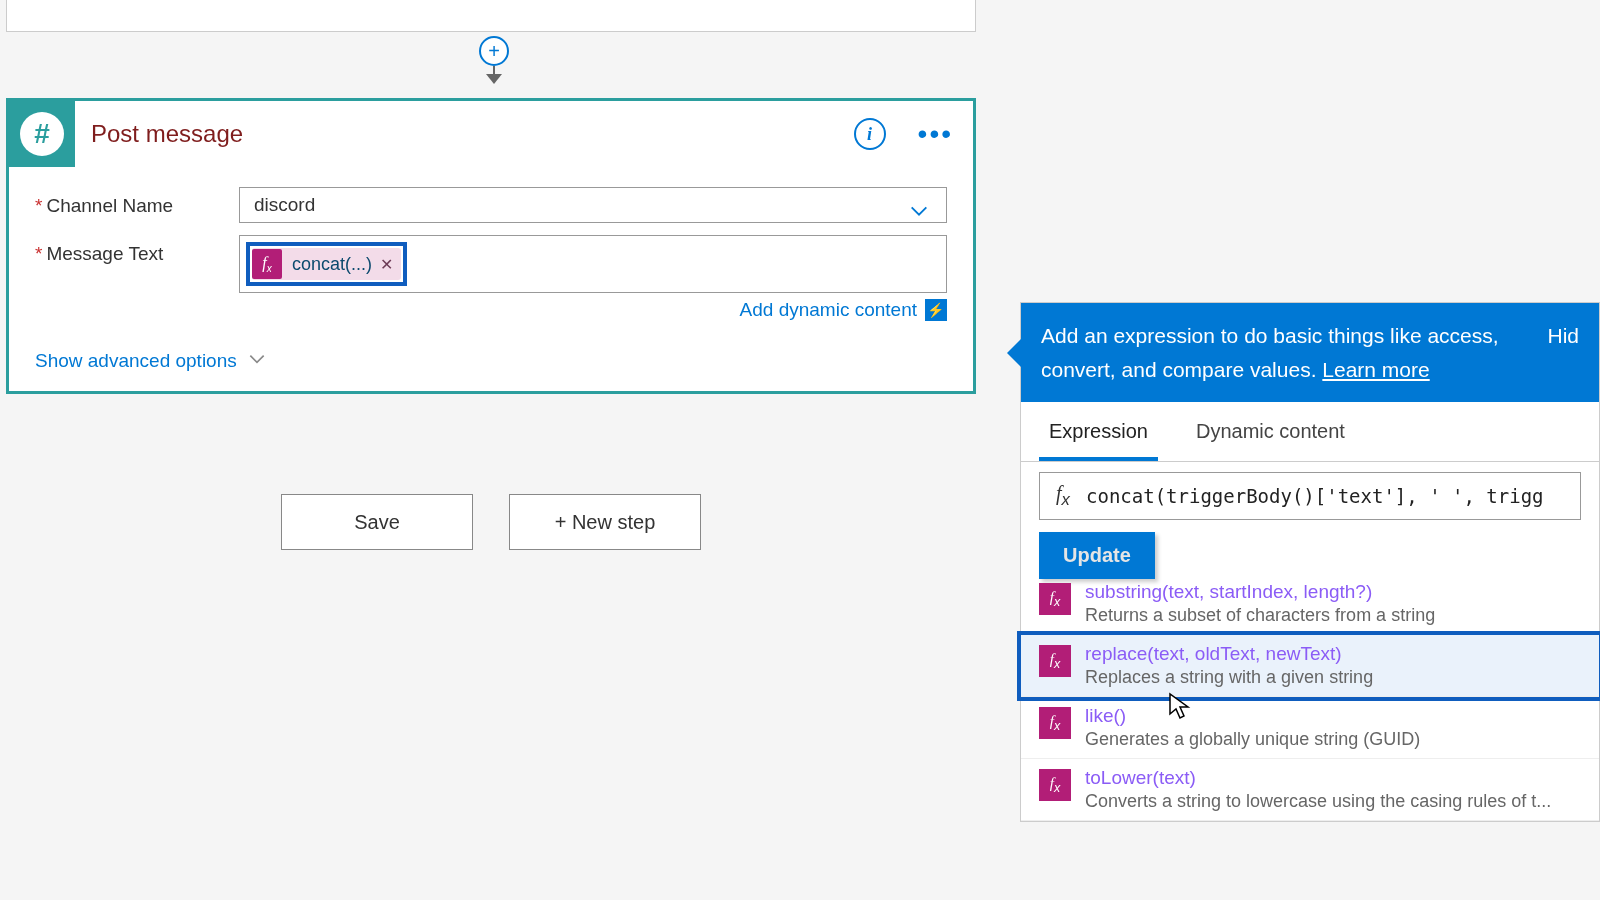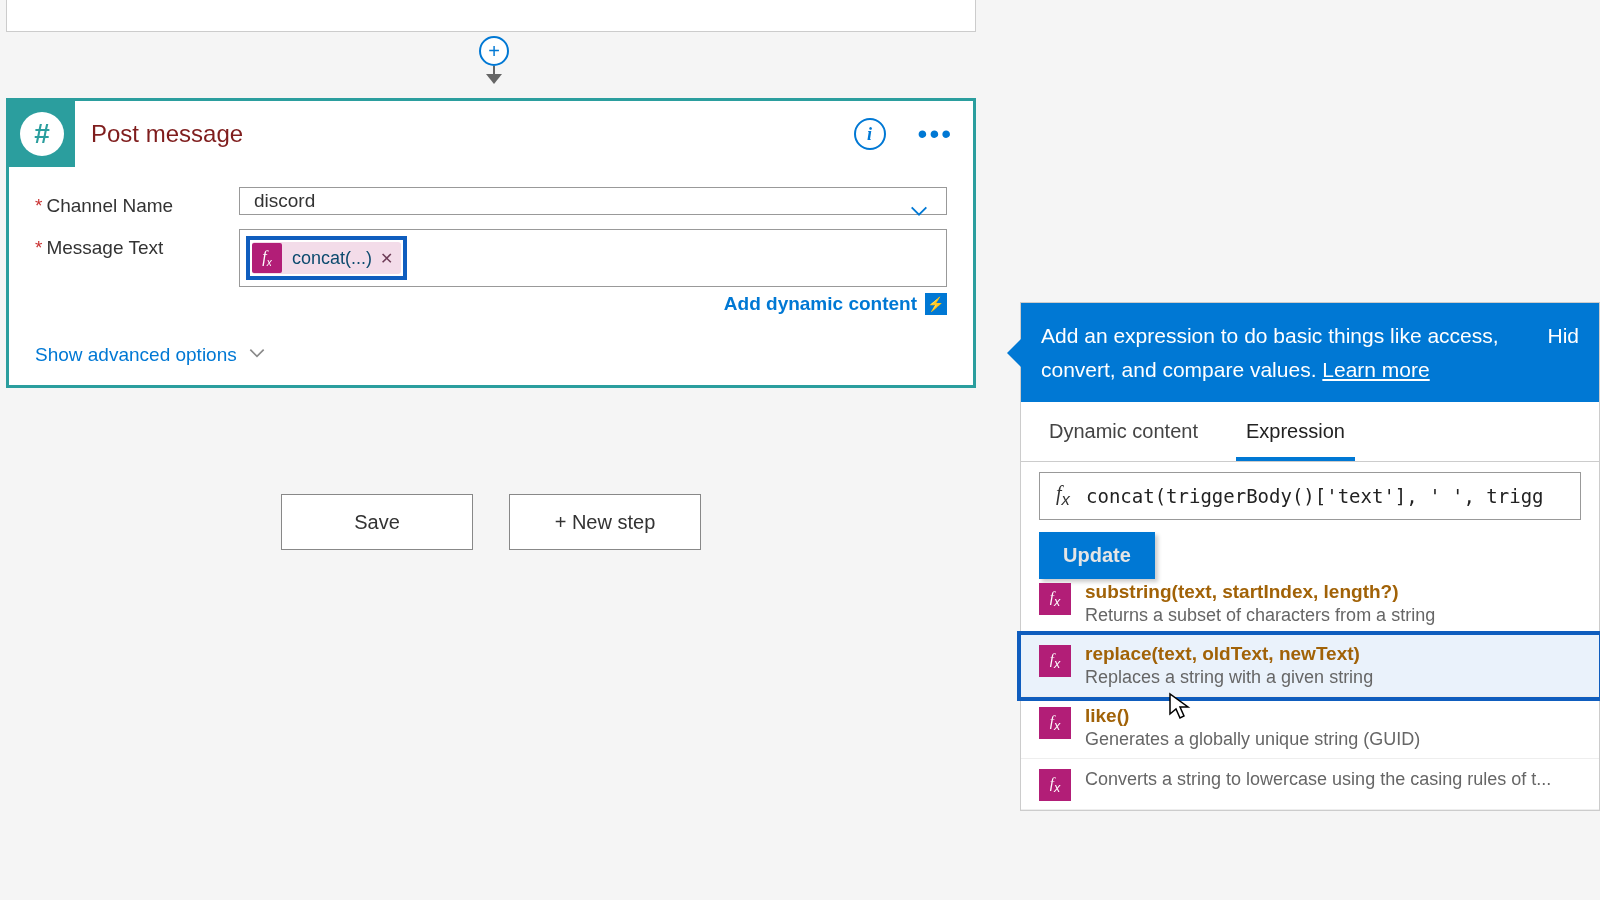--- a/index.html
+++ b/index.html
@@ -22,34 +22,34 @@
 .card-title { font-size: 24px; color: #7f1d1d; padding-left: 16px; flex: 1; }
 .info-btn { width: 32px; height: 32px; border: 2px solid #0078d4; border-radius: 50%; color: #0078d4; display:flex; align-items:center; justify-content:center; font-size: 18px; font-style: italic; font-family: Georgia, serif; font-weight: bold; margin-right: 32px; cursor:pointer; }
 .more-btn { color: #0078d4; font-size: 28px; letter-spacing: 2px; margin-right: 20px; cursor:pointer; line-height: 1; }
 
 .card-body { padding: 20px 26px 18px 26px; }
 .field-row { display: flex; align-items: flex-start; margin-bottom: 12px; }
 .field-label { width: 204px; padding-top: 8px; font-size: 19px; color: #333; }
 .req { color: #c93131; margin-right: 4px; }
 .field-input { flex: 1; }
 
-.select-box { border: 1px solid #999; height: 28px; display:flex; align-items:center; padding: 0 14px; font-size: 19px; color:#333; position:relative; }
+.select-box { border: 1px solid #999; height: 36px; display:flex; align-items:center; padding: 0 14px; font-size: 19px; color:#333; position:relative; }
 .chev { position:absolute; right:16px; top:12px; }
 .chev svg { width: 22px; height: 22px; }
 
 .text-box { border: 1px solid #999; min-height: 46px; padding: 6px; display:flex; align-items:center; }
 .highlight-box { border: 4px solid #0f5dbe; padding: 2px; display:inline-block; }
 .token { background: #f3dce9; border-radius: 3px; display:inline-flex; align-items:center; height: 32px; padding-right: 8px; }
 .fx-icon { width: 30px; height: 30px; background: #b21e77; color: #fff; display:inline-flex; align-items:center; justify-content:center; margin-right: 10px; border-radius: 2px; }
 .fx-icon .fx { font-style: italic; font-family: Georgia, serif; font-size: 16px; }
 .fx-icon .fx sub { font-size: 10px; font-style: italic; }
 .token-label { font-size: 18px; color: #0c4a6e; margin-right: 8px; }
 .token-x { color: #6d3b56; font-size: 16px; cursor:pointer; }
 
-.add-dyn-row { display:flex; justify-content:flex-end; align-items:flex-end; margin-top: 6px; font-weight: bold; }
+.add-dyn-row { display:flex; justify-content:flex-end; align-items:flex-end; margin-top: 6px; }
 .add-dyn-link { color: #0078d4; font-size: 19px; cursor:pointer; margin-right: 8px; }
 .lightning-box { width: 22px; height: 22px; background: #0078d4; color:#fff; display:flex; align-items:center; justify-content:center; font-size: 14px; }
 
 .adv-row { margin-top: 28px; display:flex; align-items:center; }
 .adv-link { color: #0078d4; font-size: 19px; cursor:pointer; }
 .adv-chev { margin-left: 10px; }
 
 .buttons-row { position: absolute; left: 6px; top: 494px; width: 970px; display:flex; justify-content:center; gap: 36px; }
 .btn { border: 1px solid #888; background:#fff; width: 192px; height: 56px; font-size: 20px; color:#333; display:flex; align-items:center; justify-content:center; cursor:pointer; }
 
@@ -72,21 +72,21 @@
 .expr-value { font-size: 19px; font-family: Consolas, monospace; color:#222; white-space: nowrap; }
 
 .update-btn { background:#0078d4; color:#e5e5e5; border:none; padding: 12px 24px; font-size: 20px; font-weight:600; margin: 12px 0 0 18px; cursor:pointer; box-shadow: 3px 3px 4px rgba(0,0,0,0.2); }
 
 .func-list { margin-top: -6px; }
 .func-item { display:flex; align-items:flex-start; padding: 8px 18px; border-bottom: 1px solid #eee; cursor:pointer; }
 .func-item.partial { border-top: none; }
 .func-fx { width: 32px; height: 32px; background: #b21e77; color:#fff; display:flex; align-items:center; justify-content:center; flex-shrink:0; margin-top: 2px; margin-right: 14px; }
 .func-fx .fx { font-style: italic; font-family: Georgia, serif; font-size: 15px; }
 .func-text { flex:1; }
-.func-sig { font-size: 19px; color:#a16207; font-weight: 700; }
+.func-sig { font-size: 19px; color:#8b5cf6; font-weight: 400; }
 .func-desc { font-size: 18px; color:#666; margin-top: 2px; }
 .func-item.highlighted { background: #eaf2fb; outline: 4px solid #0f5dbe; position:relative; }
 
 
 .cursor-img { position:absolute; left: 1168px; top: 692px; pointer-events: none; }
 </style>
 </head>
 <body>
 
 <div class="prev-card"></div>
@@ -158,22 +158,22 @@
 
 <div class="flyout">
   <div class="flyout-caret"></div>
   <div class="flyout-head">
     <div class="flyout-head-text">
       <span>Add an expression to do basic things like access, convert, and compare values. </span><span class="learn-link">Learn more</span>
     </div>
     <span class="hide-link">Hid</span>
   </div>
   <div class="tabs">
+    <div class="tab active">Expression</div>
     <div class="tab">Dynamic content</div>
-    <div class="tab active">Expression</div>
   </div>
   <div class="expr-input-row">
     <div class="expr-input">
       <span class="fx-lead">
           <span class="fx">f<sub>x</sub></span>
         </span>
       <span class="expr-value">concat(triggerBody()['text'], ' ', trigg</span>
     </div>
   </div>
   <button class="update-btn">Update</button>
@@ -203,20 +203,21 @@
       <div class="func-text">
         <div class="func-sig">like()</div>
         <div class="func-desc">Generates a globally unique string (GUID)</div>
       </div>
     </div>
     <div class="func-item">
       <div class="func-fx">
           <span class="fx">f<sub>x</sub></span>
         </div>
       <div class="func-text">
+        <div class="func-sig">toLower(text)</div>
         <div class="func-desc">Converts a string to lowercase using the casing rules of t...</div>
       </div>
     </div>
   </div>
 </div>
 
 <svg class="cursor-img" width="28" height="32">
   <path d="M2 2 L2 22 L8 17 L12 26 L16 24 L12 15 L20 15 Z" fill="#fff" stroke="#000" stroke-width="1.5"></path>
 </svg>
 

